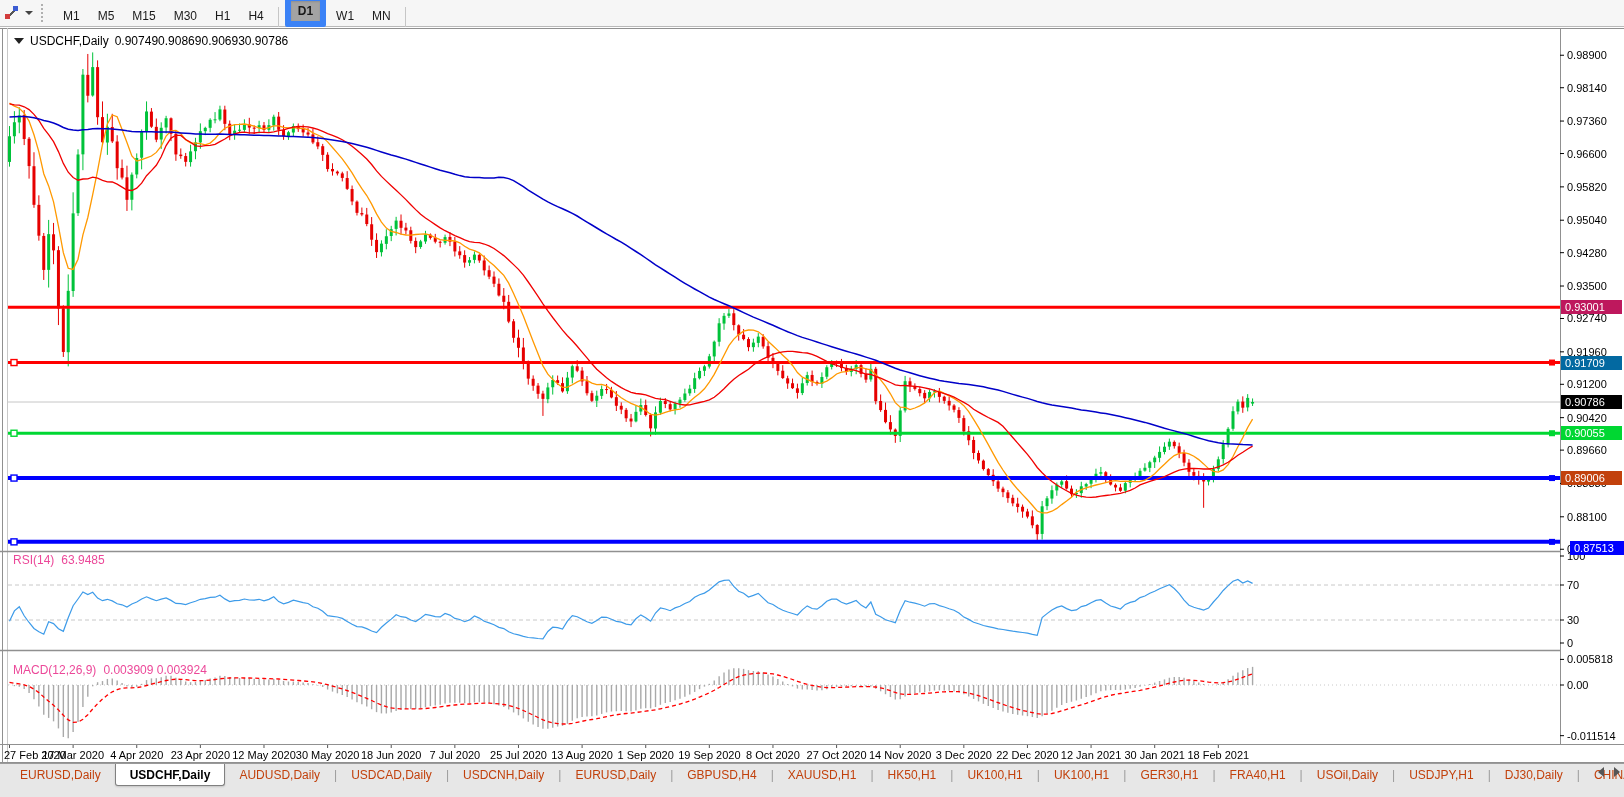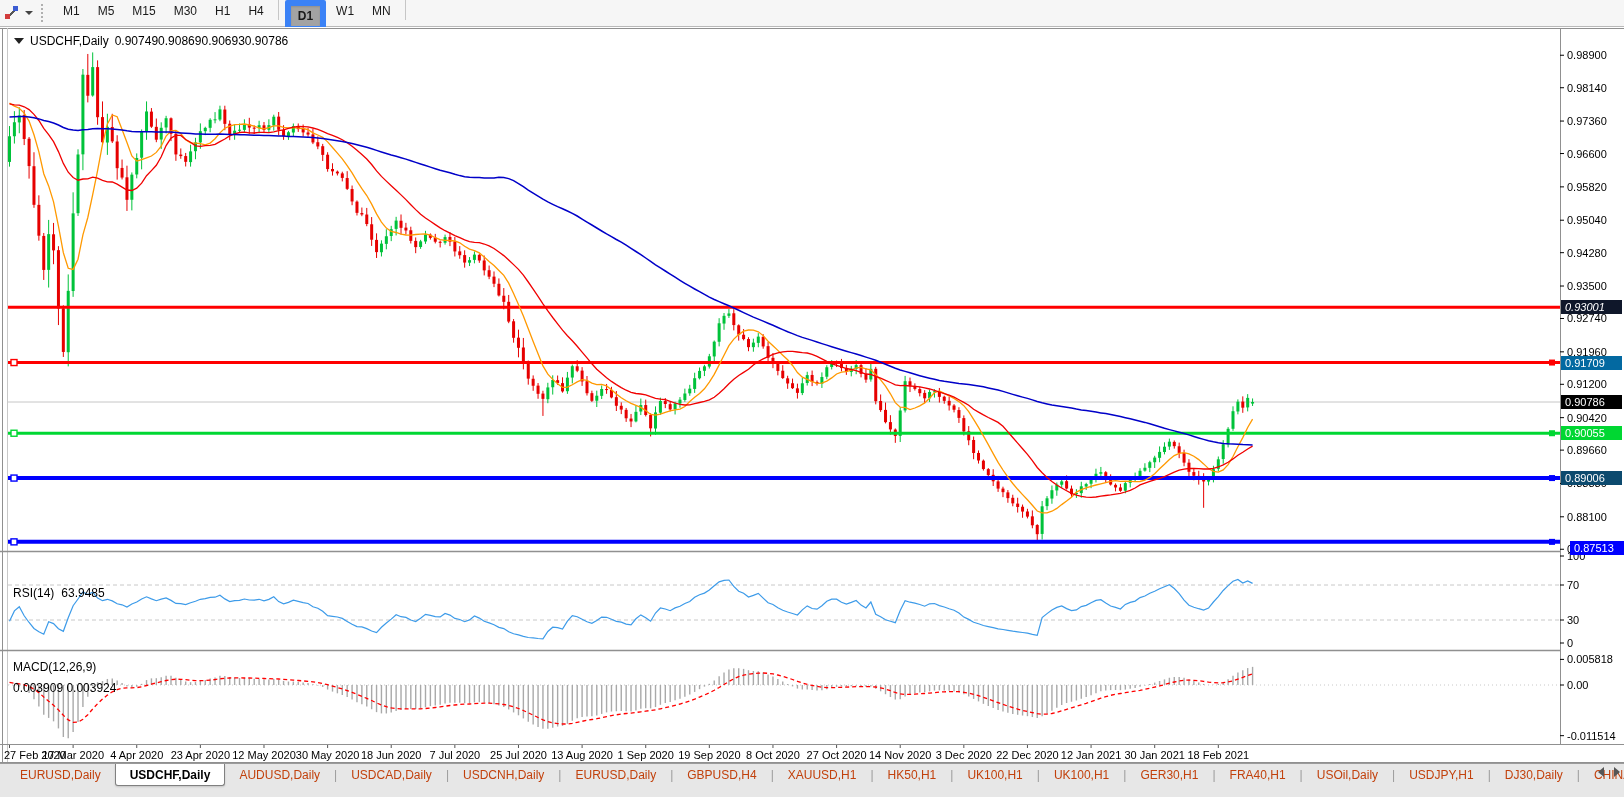--- a/index.html
+++ b/index.html
@@ -5,33 +5,33 @@
   html,body{margin:0;padding:0;background:#d4d0c8;}
   .screen{position:relative;width:1624px;height:797px;background:#ffffff;
     font-family:"Liberation Sans",sans-serif;overflow:hidden;-webkit-font-smoothing:antialiased;}
   
   .toolbar{position:absolute;left:0;top:0;width:1624px;height:27px;background:#f6f6f6;
     border-bottom:1px solid #b9b9b9;display:flex;align-items:center;box-sizing:border-box;}
   .grip{width:5px;height:18px;border-left:2px dotted #b0b0b0;margin:0 6px 0 4px;}
   .tool-btn{display:flex;align-items:center;gap:3px;padding:2px 4px;cursor:default;}
   .caret{width:0;height:0;border-left:4px solid transparent;border-right:4px solid transparent;
     border-top:4px solid #444;margin-left:2px;}
-  .tf-group{display:flex;align-items:flex-start;height:27px;}
+  .tf-group{display:flex;align-items:flex-end;height:27px;}
   .tf-btn{font-size:12px;color:#1a1a1a;padding:3px 7px;margin:0 1px;border:1px solid transparent;border-radius:2px;}
   .tf-btn.active{background:#a3a3a3;border:6px solid #3b82f6;box-shadow:inset 0 1px 2px rgba(0,0,0,.12);font-weight:bold;}
   .vsep{width:1px;height:20px;background:#c6c6c6;margin:0 5px;}
   
   .chart-area{position:absolute;left:0;top:27px;width:1624px;height:736px;background:#fff;}
   #chart-svg{position:absolute;left:0;top:0;}
   .chart-title{position:absolute;left:14px;top:7px;font-size:12px;color:#000;display:flex;gap:6px;align-items:center;z-index:5;}
   .tri-down{width:0;height:0;border-left:5px solid transparent;border-right:5px solid transparent;border-top:6px solid #222;}
   .ohlc{display:flex;gap:0;}
-  .pane-label{position:absolute;left:13px;font-size:12px;color:#000000;z-index:5;display:flex;gap:7px;margin-top:33px;}
+  .pane-label{position:absolute;left:13px;font-size:12px;color:#ec4899;z-index:5;display:flex;gap:7px;}
   .pane-label.rsi{top:526px;}
-  .pane-label.macd{top:600px;flex-direction:column;}
+  .pane-label.macd{top:636px;}
   .badge{position:absolute;left:1561px;width:61px;height:14px;font-size:11px;line-height:14px;
     color:#fff;padding-left:4px;box-sizing:border-box;z-index:6;}
   svg text{font-family:"Liberation Sans",sans-serif;font-size:11px;fill:#000;}
   
   .tabbar{position:absolute;left:0;top:763px;width:1624px;height:34px;background:#e7e7e7;
     border-top:1px solid #9b9b9b;box-sizing:border-box;}
   .tabs{position:absolute;left:6px;top:0;height:22px;display:flex;align-items:stretch;}
   .tab{font-size:12px;color:#c2410c;padding:3px 14px;line-height:16px;white-space:nowrap;}
   .tab.active{background:#ffffff;color:#000;font-weight:700;border:1px solid #808080;border-top:none;
     border-radius:0 0 3px 3px;box-shadow:0 1px 2px rgba(0,0,0,.15);}
@@ -983,25 +983,25 @@
     <div class="pane-label rsi">
       <span>RSI(14)</span>
       <span>63.9485</span>
     </div>
     <div class="pane-label macd">
       <span>MACD(12,26,9)</span>
       <span>0.003909 0.003924</span>
     </div>
 
     <div id="badges">
-        <div class="badge" style="top: 273.342px; background: #0f172a; font-style: italic;">0.93001</div>
+        <div class="badge" style="top: 273.342px; background: #be185d;">0.93001</div>
         <div class="badge" style="top: 328.556px; background: #0369a1;">0.91709</div>
         <div class="badge" style="top: 368px; background: rgb(0, 0, 0);">0.90786</div>
         <div class="badge" style="top: 399.239px; background: rgb(0, 215, 50);">0.90055</div>
-        <div class="badge" style="top: 444.068px; background: #0c4a6e;">0.89006</div>
+        <div class="badge" style="top: 444.068px; background: #c2410c;">0.89006</div>
         <div class="badge" style="top: 514px; background: rgb(0, 0, 255); margin-left: 9px;">0.87513</div>
       </div>
   </div>
 
   <div class="tabbar">
     <div class="tabs" id="tabs">
         <span class="tab">EURUSD,Daily</span>
         <span class="tab active">USDCHF,Daily</span>
         <span class="tab">AUDUSD,Daily</span>
         <span class="tabsep">|</span>

